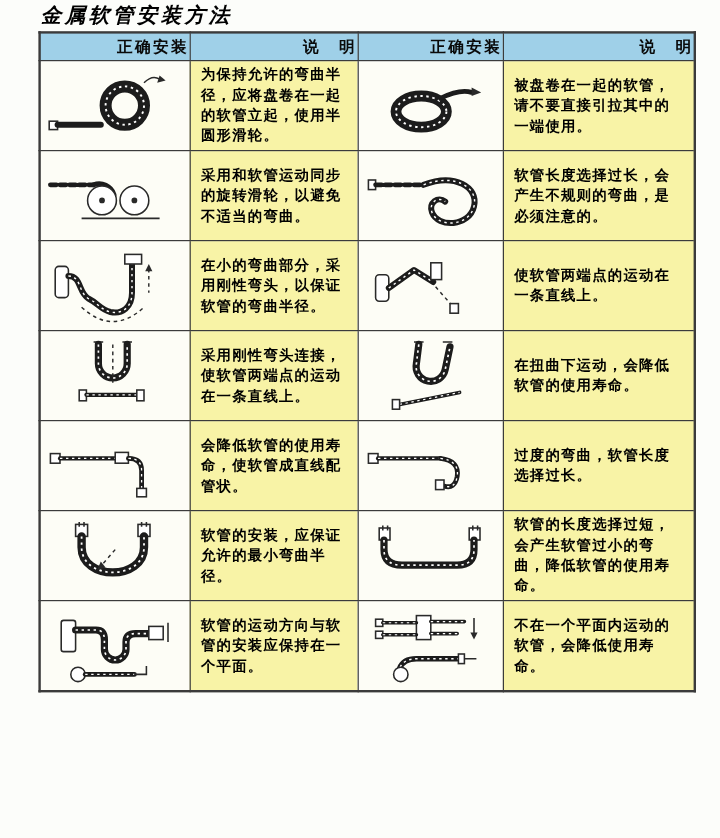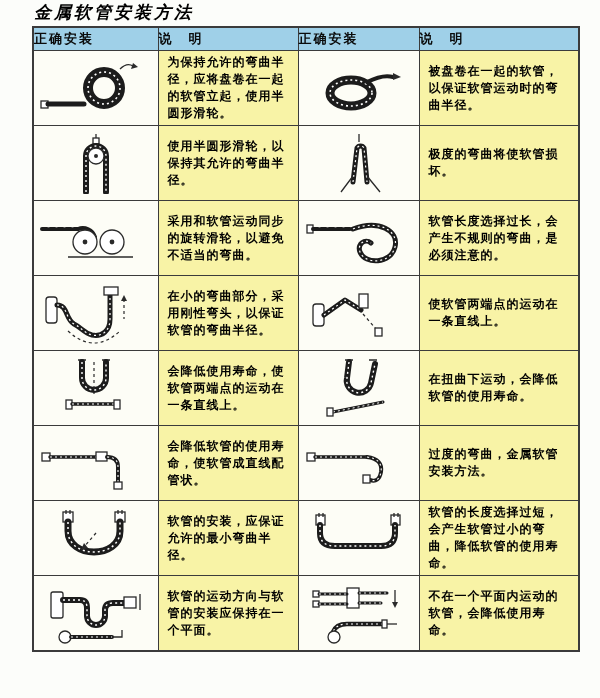--- a/index.html
+++ b/index.html
@@ -31,21 +31,21 @@
     border-collapse:collapse;
     table-layout:fixed;
     border:2px solid var(--border);
     background:var(--cell-bg);
   }
   col.c1{width:125px;} col.c2{width:140px;} col.c3{width:121px;} col.c4{width:160px;}
   th,td{border:1px solid var(--border);padding:0;vertical-align:middle;}
   th{
     height:22px;background:var(--header-bg);
     font-size:13px;font-weight:bold;letter-spacing:2px;
-    text-align:left;color:#0a0a0a;
+    text-align:right;color:#0a0a0a;
   }
   td{height:68px;}
   td.img{background:var(--cell-bg);text-align:center;}
   td.note{
     background:var(--note-bg);
     font-size:12px;font-weight:bold;line-height:17px;
     letter-spacing:1px;padding:3px 7px 3px 9px;
     text-align:left;color:#000;
   }
   svg.illus{display:block;margin:0 auto;}
@@ -89,45 +89,23 @@
     </td>
     <td class="note">为保持允许的弯曲半径，应将盘卷在一起的软管立起，使用半圆形滑轮。</td>
     <td class="img">
       <svg class="illus" width="112" height="62" viewBox="0 0 112 62">
         <ellipse class="h" stroke-width="9" cx="48" cy="36" rx="21" ry="13"></ellipse>
         <ellipse class="ov" stroke-width="1.6" cx="48" cy="36" rx="21" ry="13"></ellipse>
         <path class="h" stroke-width="4" d="M64,25 Q80,17 90,20"></path>
         <path class="dot" d="M90,16 l8,4 -8,3 z"></path>
       </svg>
     </td>
-    <td class="note">被盘卷在一起的软管，以保证软管运动时的弯曲半径。</td>
-  </tr>
-
-  <tr>
-    <td class="img">
-      <svg class="illus" width="116" height="62" viewBox="0 0 116 62">
-        <path class="thin" d="M58,2 V10"></path>
-        <rect class="fit" x="55" y="6" width="6" height="6"></rect>
-        <path class="h" stroke-width="6" d="M48,60 V24 A10,10 0 0 1 68,24 V60"></path>
-        <path class="ov" stroke-width="1.4" d="M48,60 V24 A10,10 0 0 1 68,24 V60"></path>
-        <circle class="fit" cx="58" cy="24" r="8"></circle>
-        <circle class="dot" cx="58" cy="24" r="2"></circle>
-      </svg>
-    </td>
-    <td class="note">使用半圆形滑轮，以保持其允许的弯曲半径。</td>
-    <td class="img">
-      <svg class="illus" width="112" height="62" viewBox="0 0 112 62">
-        <path class="thin" d="M56,2 V10"></path>
-        <path class="h" stroke-width="5" d="M50,50 L54,16 A4,4 0 0 1 61,16 L64,50"></path>
-        <path class="ov" stroke-width="1.2" d="M50,50 L54,16 A4,4 0 0 1 61,16 L64,50"></path>
-        <path class="thin" d="M50,44 L38,60 M64,44 L77,60"></path>
-      </svg>
-    </td>
-    <td class="note">极度的弯曲将使软管损坏。</td>
-  </tr>
+    <td class="note">被盘卷在一起的软管，请不要直接引拉其中的一端使用。</td>
+  </tr>
+
 
   <tr>
     <td class="img">
       <svg class="illus" width="116" height="62" viewBox="0 0 116 62">
         <path class="h" stroke-width="4" stroke-dasharray="5 3" d="M4,22 H40"></path>
         <path class="h" stroke-width="4" d="M40,22 A13,13 0 0 1 57,30"></path>
         <circle class="fit" cx="47" cy="35" r="12"></circle>
         <circle class="dot" cx="47" cy="35" r="2.4"></circle>
         <circle class="fit" cx="74" cy="35" r="12"></circle>
         <circle class="dot" cx="74" cy="35" r="2.4"></circle>
@@ -179,21 +157,21 @@
         <path class="thin" d="M40,4 h8 M64,4 h8"></path>
         <path class="h" stroke-width="6" d="M44,6 V22 A12,12 0 0 0 68,22 V6"></path>
         <path class="ov" stroke-width="1.4" d="M44,6 V22 A12,12 0 0 0 68,22 V6"></path>
         <path class="dash" d="M56,6 V38"></path>
         <rect class="fit" x="28" y="44" width="6" height="9"></rect>
         <path class="h" stroke-width="3.5" d="M34,48 H76"></path>
         <path class="ov" stroke-width="1" d="M34,48 H76"></path>
         <rect class="fit" x="76" y="44" width="6" height="9"></rect>
       </svg>
     </td>
-    <td class="note">会降低使用寿命，使软管两端点的运动在一条直线上。</td>
+    <td class="note">采用刚性弯头连接，使软管两端点的运动在一条直线上。</td>
     <td class="img">
       <svg class="illus" width="112" height="64" viewBox="0 0 112 64">
         <path class="thin" d="M42,4 h8 M66,4 h8"></path>
         <path class="h" stroke-width="6" d="M46,6 L44,22 A12,12 0 0 0 68,27 L72,8"></path>
         <path class="ov" stroke-width="1.4" d="M46,6 L44,22 A12,12 0 0 0 68,27 L72,8"></path>
         <path class="h" stroke-width="3" d="M30,56 L80,46"></path>
         <path class="ov" stroke-width="1" d="M30,56 L80,46"></path>
         <rect class="fit" x="24" y="52" width="6" height="8"></rect>
       </svg>
     </td>
@@ -216,21 +194,21 @@
     <td class="img">
       <svg class="illus" width="112" height="62" viewBox="0 0 112 62">
         <rect class="fit" x="4" y="21" width="8" height="8"></rect>
         <path class="h" stroke-width="3.5" d="M12,25 H64"></path>
         <path class="ov" stroke-width="1" d="M12,25 H64"></path>
         <path class="h" stroke-width="4" d="M64,25 Q80,27 78,40 Q76,51 67,48"></path>
         <path class="ov" stroke-width="1.1" d="M64,25 Q80,27 78,40 Q76,51 67,48"></path>
         <rect class="fit" x="60" y="43" width="7" height="8"></rect>
       </svg>
     </td>
-    <td class="note">过度的弯曲，金属软管安装方法。</td>
+    <td class="note">过度的弯曲，软管长度选择过长。</td>
   </tr>
 
   <tr>
     <td class="img">
       <svg class="illus" width="116" height="62" viewBox="0 0 116 62">
         <rect class="fit" x="25" y="5" width="10" height="10"></rect>
         <rect class="fit" x="77" y="5" width="10" height="10"></rect>
         <path class="thin" d="M28,3 v4 M32,3 v4 M80,3 v4 M84,3 v4"></path>
         <path class="h" stroke-width="7" d="M30,15 V24 C30,52 82,52 82,24 V15"></path>
         <path class="ov" stroke-width="1.5" d="M30,15 V24 C30,52 82,52 82,24 V15"></path>

